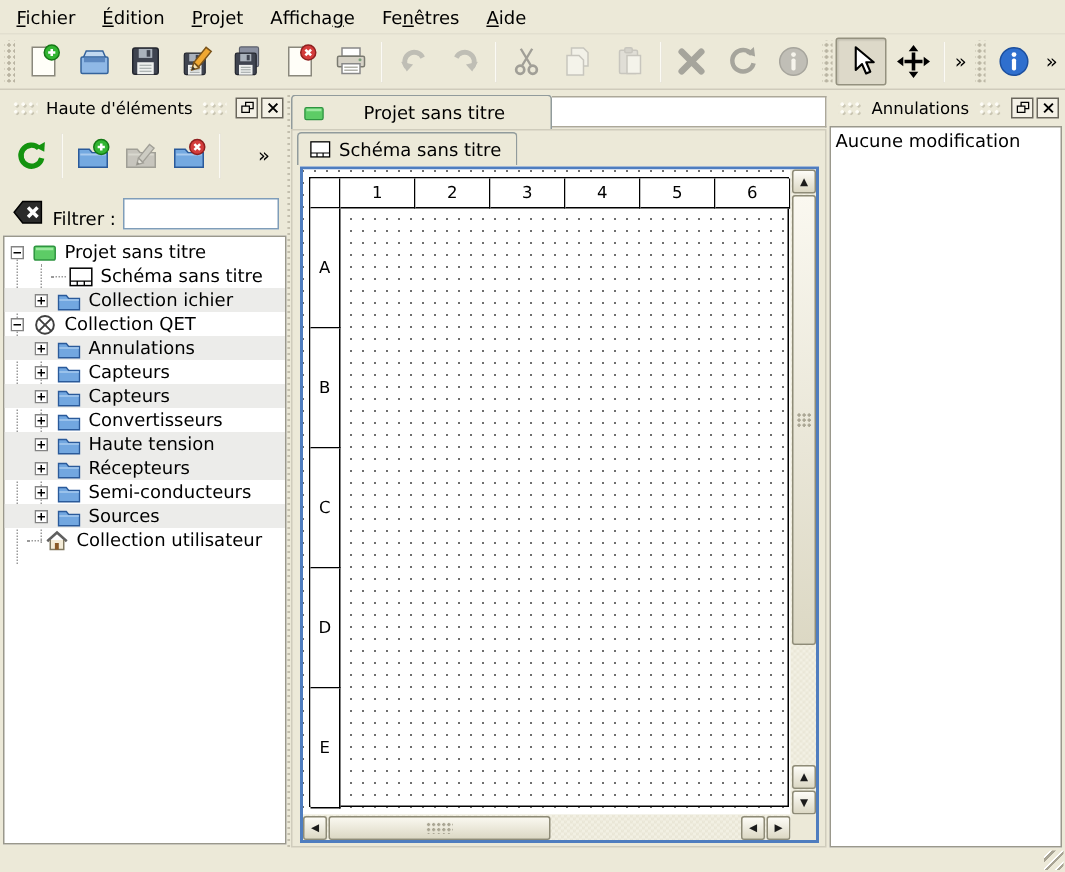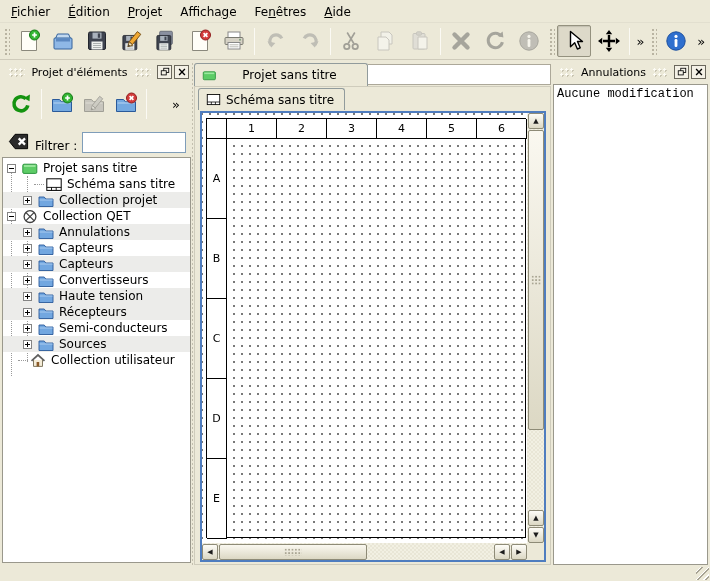--- a/index.html
+++ b/index.html
@@ -85,21 +85,21 @@
     background-size:4px 4px; background-position:0 0,2px 2px; }
   .sb-btn { position:absolute; width:16px; height:16px; background:linear-gradient(#fdfcf7,#dcd8c4); border:1px solid #8e8b77; border-radius:2px; display:flex; align-items:center; justify-content:center; font-size:7px; color:#1c1c1c; line-height:1; }
   .sb-thumb { position:absolute; background:linear-gradient(#faf8f0,#dcd8c4); border:1px solid #8e8b77; border-radius:2px; }
   .sb-grip { position:absolute; left:50%; top:50%; transform:translate(-50%,-50%); width:10px; height:10px;
     background-image:radial-gradient(circle, #aaa694 1px, rgba(0,0,0,0) 1.2px); background-size:3.4px 3.4px; }
   .sb-grip.h { width:18px; height:8px; }
   #sb-corner { position:absolute; right:0; bottom:0; width:17px; height:17px; background:#ece9d8; }
 
   
   #undo-list { position:absolute; top:22px; left:0; right:0; bottom:0; background:#fff; border:1px solid #9a988c; }
-  .undo-item { height:17px; display:flex; align-items:center; padding-left:3px; font-size:12px;font-family:Liberation Mono, monospace; }
+  .undo-item { height:17px; display:flex; align-items:center; padding-left:3px; font-size:12px; }
 
   
   #splitter-left { position:absolute; left:191px; top:62px; width:3px; height:503px;
     background-image:radial-gradient(circle, #c3bfae 0.8px, rgba(0,0,0,0) 1px); background-size:3px 4px; }
   #splitter-right { position:absolute; left:551px; top:62px; width:2px; height:503px; }
   #statusbar { position:absolute; left:0; bottom:0; width:710px; height:14px; background:#ece9d8; }
   #resize-grip { position:absolute; right:1px; bottom:1px; width:13px; height:13px;
     background:repeating-linear-gradient(135deg, rgba(0,0,0,0) 0 3px, #fff 3px 4px, #a8a494 4px 5.5px); }
 </style>
 </head>
@@ -298,21 +298,21 @@
             <rect x="10.6" y="10" width="2.8" height="8" rx="1.2" fill="#fff"></rect>
           </svg>
         </span>
       </div>
       <div class="overflow-btn">»</div>
     </div>
 
   <div id="left-dock" class="dock">
     <div class="dock-header">
       <span class="dock-tex"></span>
-      <span class="dock-title">Projet d'éléments</span>
+      <span class="dock-title">Haute d'éléments</span>
       <span class="dock-tex"></span>
       <span class="dock-btns" id="lp-btns" style="display:flex;">
           <span class="dock-btn">
             <svg viewBox="0 0 12 12">
               <rect x="4.5" y="1.5" width="6" height="5" fill="none" stroke="#000"></rect>
               <rect x="1.5" y="4.5" width="6" height="5" fill="#f4f1e6" stroke="#000"></rect>
             </svg>
           </span>
           <span class="dock-btn">
             <svg viewBox="0 0 12 12">
@@ -416,21 +416,21 @@
               <rect x="0.5" y="0.5" width="8" height="8" fill="#fff" stroke="#848484"></rect>
               <path d="M2 4.5h5M4.5 2v5" stroke="#000"></path>
             </svg>
           </span>
           <span class="t-icon">
             <svg viewBox="0 0 16 15">
               <path d="M1 4h5.2l1.6 2H15v7.5H1z" fill="#72a7e0" stroke="#2a5a9a" stroke-width="0.9"></path>
               <path d="M1.6 7h13" stroke="#a9cbef" stroke-width="1"></path>
             </svg>
           </span>
-          <span class="t-label">Collection projet</span>
+          <span class="t-label">Collection ichier</span>
         </div>
         <div class="tree-row">
           <span class="lvl0"></span>
           <span class="expander">
             <svg viewBox="0 0 9 9" width="9" height="9">
               <rect x="0.5" y="0.5" width="8" height="8" fill="#fff" stroke="#848484"></rect>
               <path d="M2 4.5h5" stroke="#000"></path>
             </svg>
           </span>
           <span class="t-icon">

